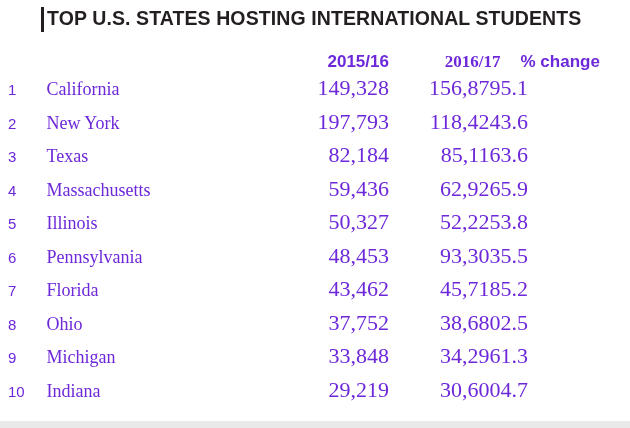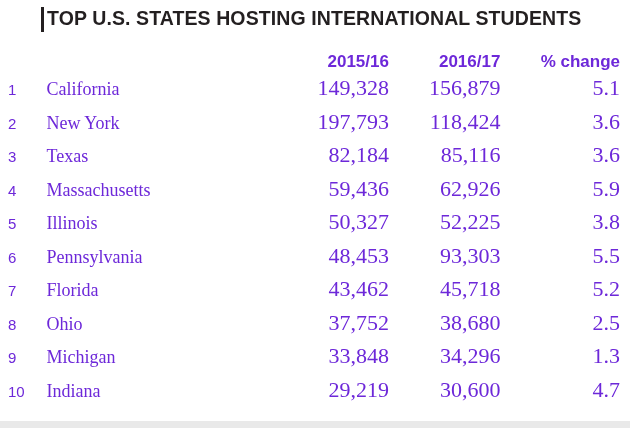--- a/index.html
+++ b/index.html
@@ -73,24 +73,24 @@
     width: 230px;
     text-align: left;
   }
   th.h-y1, td.c-y1 {
     width: 108px;
     text-align: right;
   }
   th.h-y2, td.c-y2 {
     width: 110px;
     text-align: right;
+    font-family: Liberation Serif, serif;
   }
   th.h-chg, td.c-chg {
     width: 118px;
-    text-align: right;
     padding-right: 8px;
   }
   tbody tr {
     height: 31.5px;
   }
   tbody td {
     line-height: 31.5px;
   }
   td.c-rank {
     font-family: "Liberation Sans", sans-serif;

